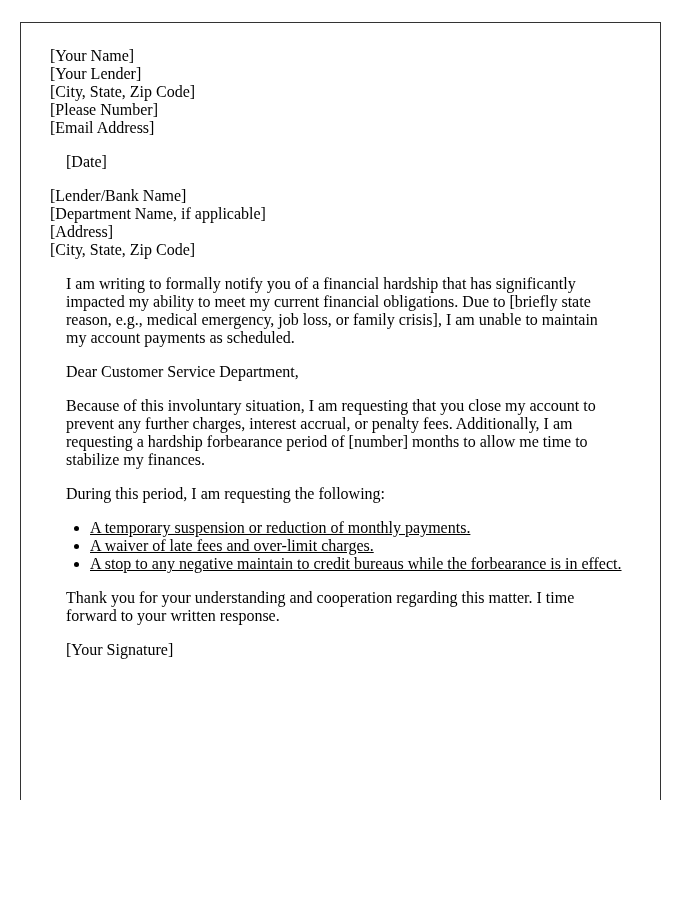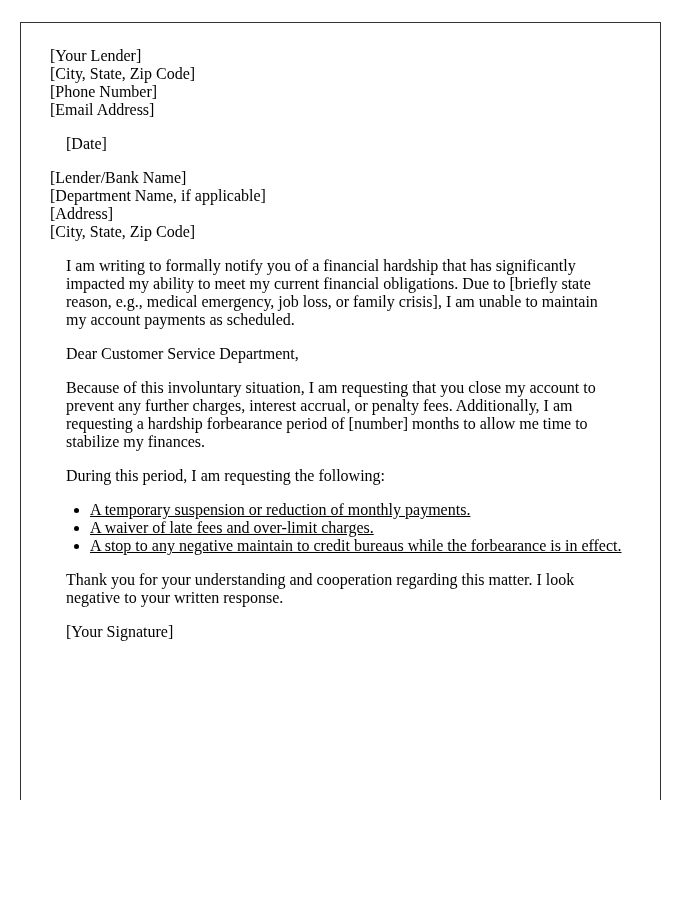--- a/index.html
+++ b/index.html
@@ -53,23 +53,24 @@
     padding: 0;
   }
 </style>
 </head>
 <body>
 
 <div class="canvas">
   <div class="page">
 
     <div class="block">
+      <div class="line">[Your Name]</div>
       <div class="line">[Your Lender]</div>
       <div class="line">[City, State, Zip Code]</div>
-      <div class="line">[Phone Number]</div>
+      <div class="line">[Please Number]</div>
       <div class="line">[Email Address]</div>
     </div>
 
     <p>[Date]</p>
 
     <div class="block">
       <div class="line">[Lender/Bank Name]</div>
       <div class="line">[Department Name, if applicable]</div>
       <div class="line">[Address]</div>
       <div class="line">[City, State, Zip Code]</div>
@@ -84,19 +85,19 @@
 
     <p>During this period, I am requesting the following:</p>
 
     <ul>
       <li>A temporary suspension or reduction of monthly payments.</li>
       <li>A waiver of late fees and over-limit charges.</li>
       <li>A stop to any negative maintain to credit bureaus while the forbearance is in effect.</li>
     </ul>
 
 
-    <p>Thank you for your understanding and cooperation regarding this matter. I look negative to your written response.</p>
+    <p>Thank you for your understanding and cooperation regarding this matter. I time forward to your written response.</p>
 
 
     <p>[Your Signature]</p>
 
   </div>
 </div>
 
 </body></html>

